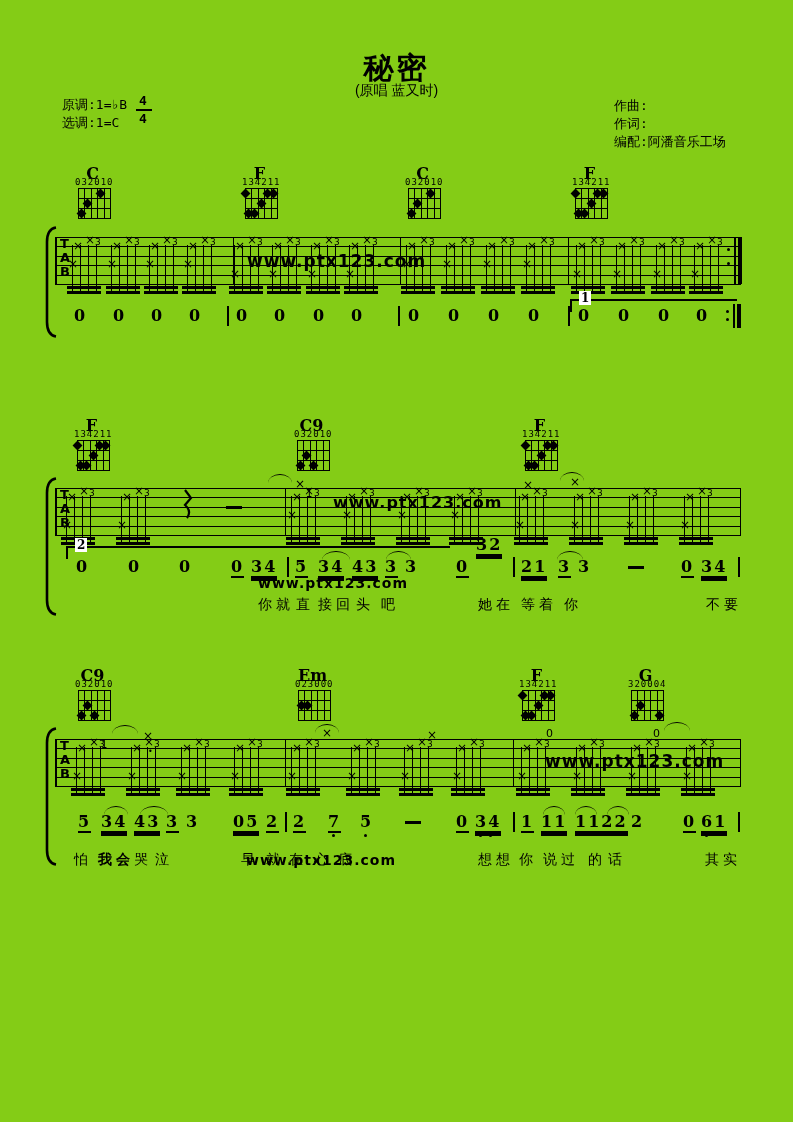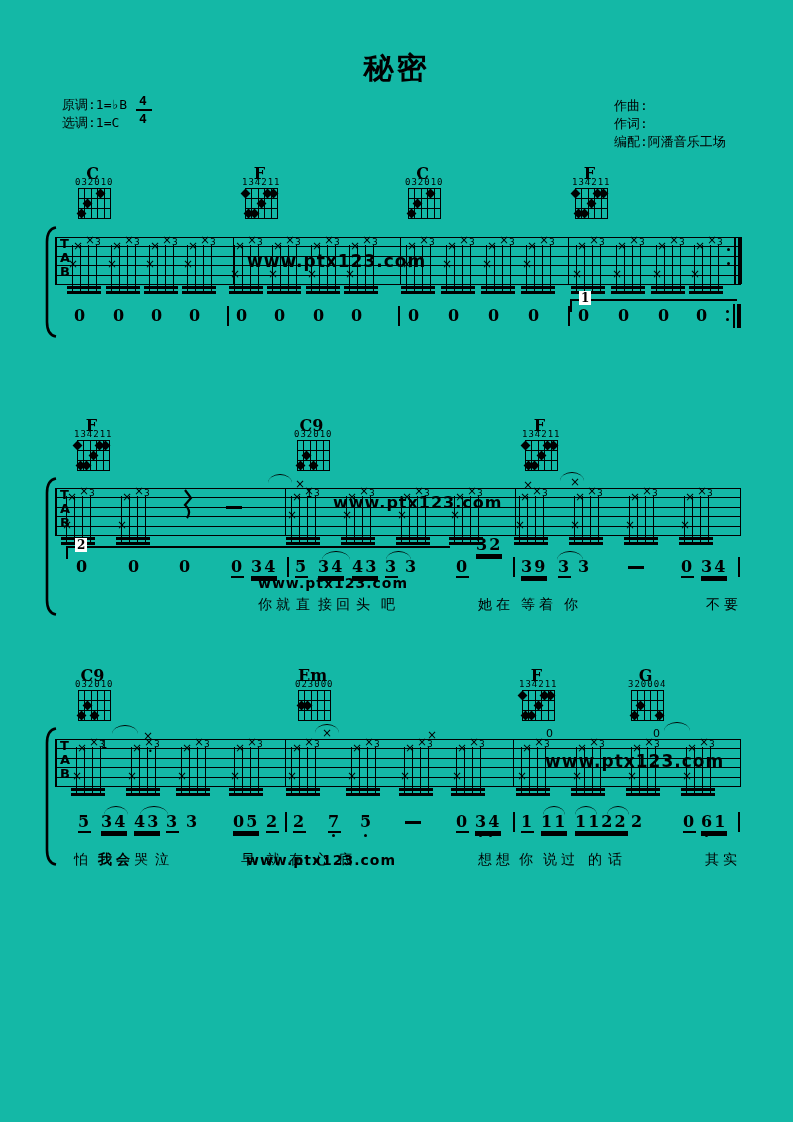--- a/index.html
+++ b/index.html
@@ -1,16 +1,16 @@
 <!DOCTYPE html>
 <html><head>
 <meta charset="utf-8">
 <style>
   html,body{margin:0;padding:0;background:#fff;}
-  #sheet{position:relative;width:793px;height:1122px;background:#14b8a6;overflow:hidden;
+  #sheet{position:relative;width:793px;height:1122px;background:#84cc16;overflow:hidden;
          font-family:"Liberation Sans",sans-serif;color:#000;}
   .abs{position:absolute;white-space:nowrap;}
   #title{left:0;right:0;top:48px;text-align:center;font-size:30px;font-weight:bold;letter-spacing:3px;}
   #subtitle{left:0;right:0;top:82px;text-align:center;font-size:14px;}
   .hinfo{font-size:13px;font-family:"DejaVu Sans Mono",monospace;}
   .frac{font-size:13px;font-weight:bold;font-family:"DejaVu Sans Mono",monospace;}
   .staffbox{position:absolute;background:
      repeating-linear-gradient(to bottom,#000 0 1px,transparent 1px 9.4px);}
   .vline{position:absolute;background:#000;}
   .hline{position:absolute;background:#000;}
@@ -31,20 +31,21 @@
      repeating-linear-gradient(to right,#000 0 1px,transparent 1px 6.4px),
      repeating-linear-gradient(to bottom,#000 0 1px,transparent 1px 10px);}
   .cdot{position:absolute;width:7px;height:7px;background:#000;transform:rotate(45deg);}
   .endlbl{position:absolute;font-size:12px;font-weight:bold;font-family:"DejaVu Serif",serif;background:#fff;padding:0 2px;}
 </style>
 </head>
 <body>
 
 <div id="sheet">
   <div class="abs" id="title">秘密</div>
+  <div class="abs" id="subtitle">(原唱 蓝又时)</div>
 
   <div class="abs hinfo" style="left:62px;top:96px">原调:1=♭B</div>
   <div class="abs frac" style="left:139px;top:93px">4</div>
   <div class="hline abs" style="left:136px;top:109px;width:16px;height:1.5px"></div>
   <div class="abs frac" style="left:139px;top:111px">4</div>
   <div class="abs hinfo" style="left:62px;top:114px">选调:1=C</div>
 
   <div class="abs hinfo" style="left:614px;top:97px">作曲:</div>
   <div class="abs hinfo" style="left:614px;top:115px">作词:</div>
   <div class="abs hinfo" style="left:614px;top:133px">编配:阿潘音乐工场</div>
@@ -463,21 +464,21 @@
       <div class="num u2" style="left: 251px; top: 558px;">34</div>
       <div class="vline" style="left: 287px; top: 557px; width: 1.5px; height: 20px;"></div>
       <div class="num u1" style="left: 295px; top: 558px;">5</div>
       <div class="num u2" style="left: 318px; top: 558px;">34</div>
       <div class="num u2" style="left: 352px; top: 558px;">43</div>
       <div class="num u1" style="left: 385px; top: 558px;">3</div>
       <div class="num" style="left: 405px; top: 558px;">3</div>
       <div class="num u1" style="left: 456px; top: 558px;">0</div>
       <div class="num u2" style="left: 476px; top: 536px;">32</div>
       <div class="vline" style="left: 513px; top: 557px; width: 1.5px; height: 20px;"></div>
-      <div class="num u2" style="left: 521px; top: 558px;">39</div>
+      <div class="num u2" style="left: 521px; top: 558px;">21</div>
       <div class="num u1" style="left: 558px; top: 558px;">3</div>
       <div class="num" style="left: 578px; top: 558px;">3</div>
       <div class="hline" style="left: 628px; top: 566px; width: 16px; height: 2.6px;"></div>
       <div class="num u1" style="left: 681px; top: 558px;">0</div>
       <div class="num u2" style="left: 701px; top: 558px;">34</div>
       <div class="vline" style="left: 738px; top: 557px; width: 1.5px; height: 20px;"></div>
       <div class="arc" style="left: 322px; top: 551px; width: 28px;"></div>
       <div class="arc" style="left: 386px; top: 551px; width: 25px;"></div>
       <div class="arc" style="left: 557px; top: 551px; width: 26px;"></div>
       <div class="lyr" style="left: 258px; top: 597px;">你就</div>

